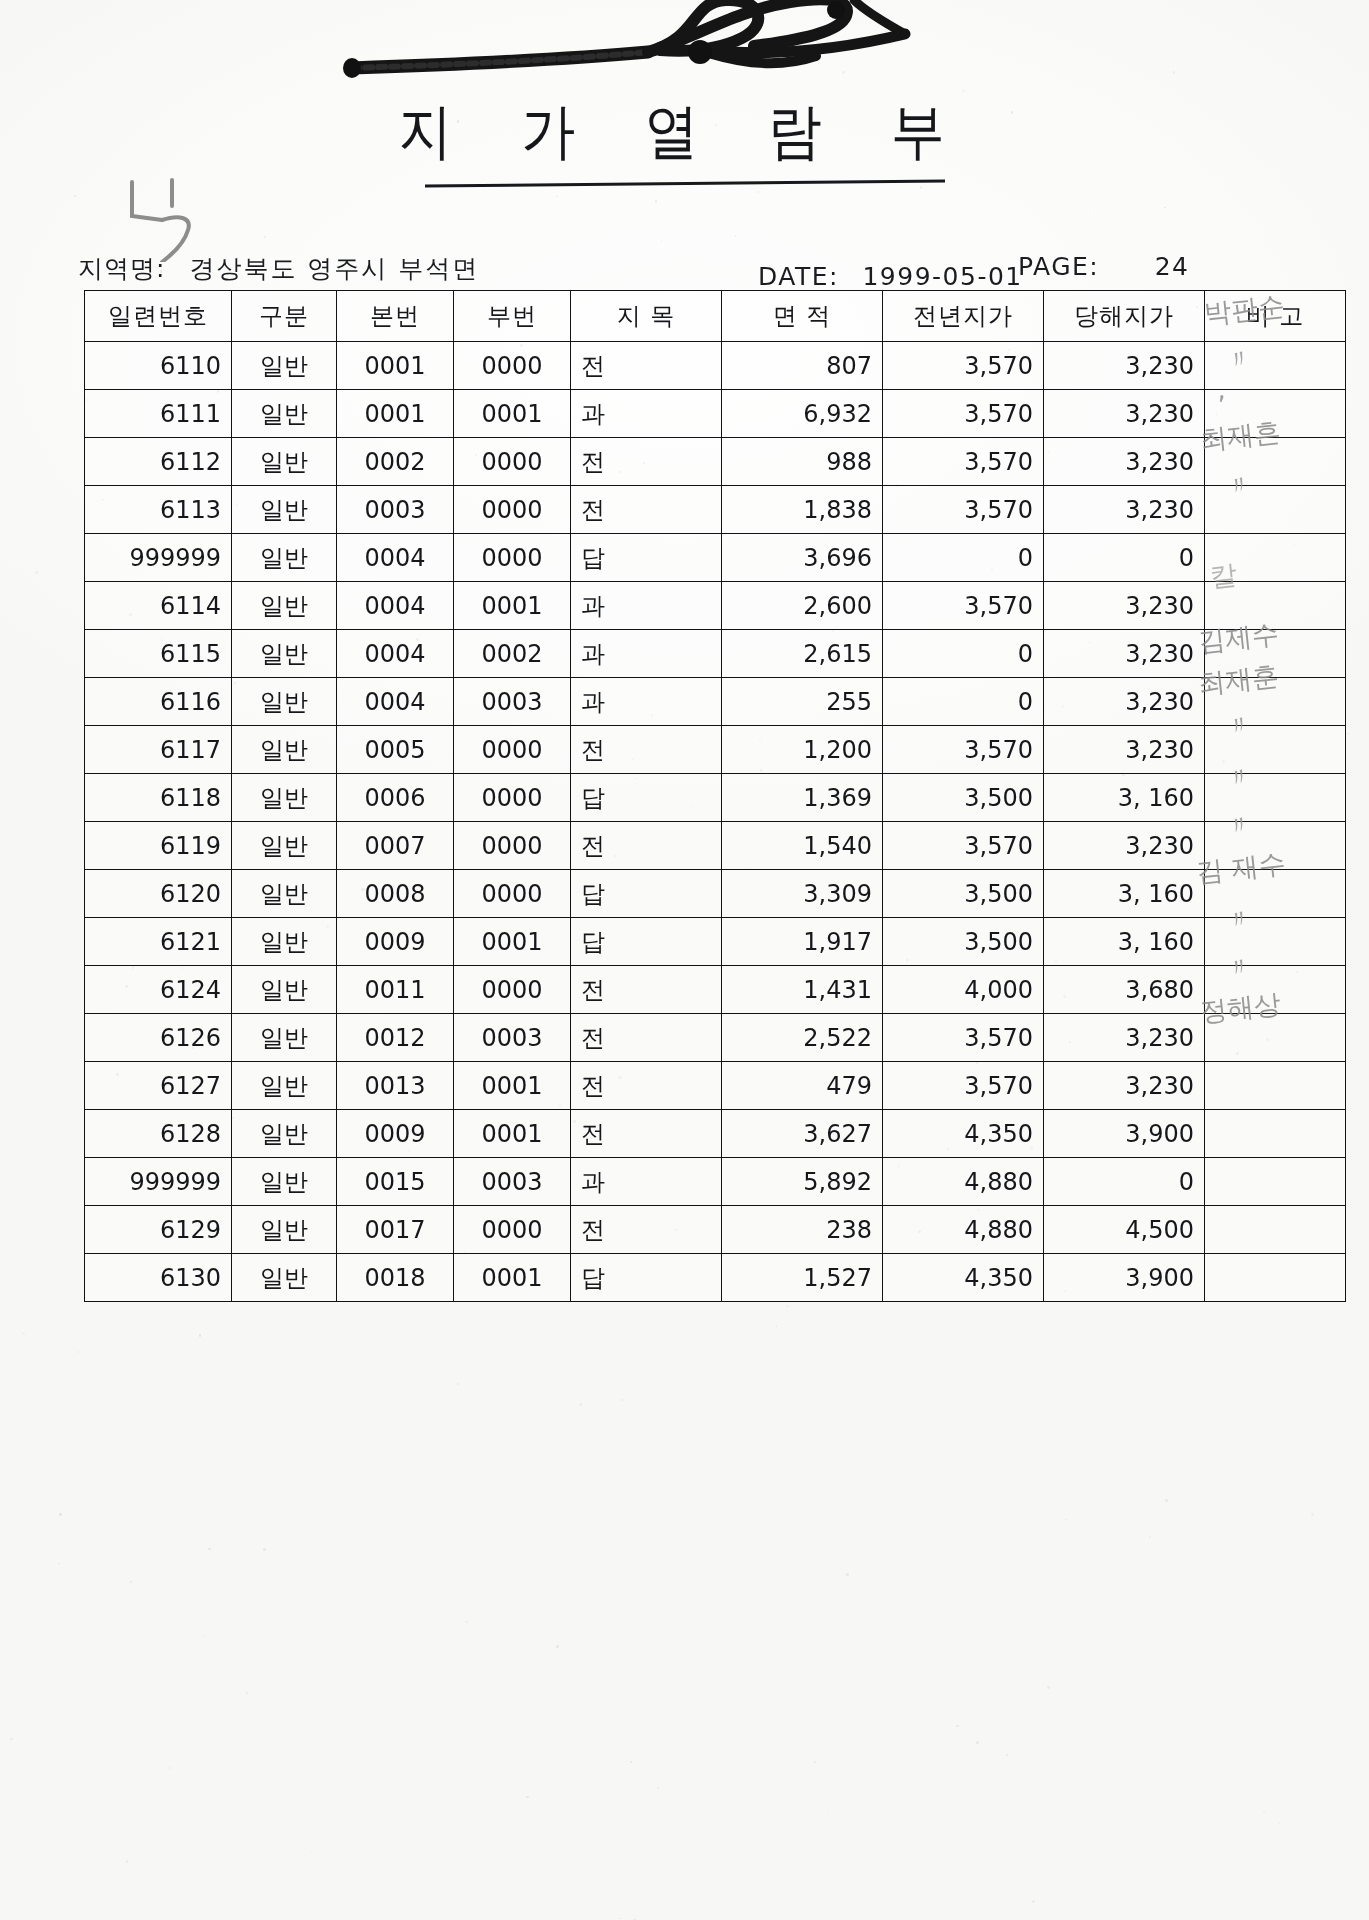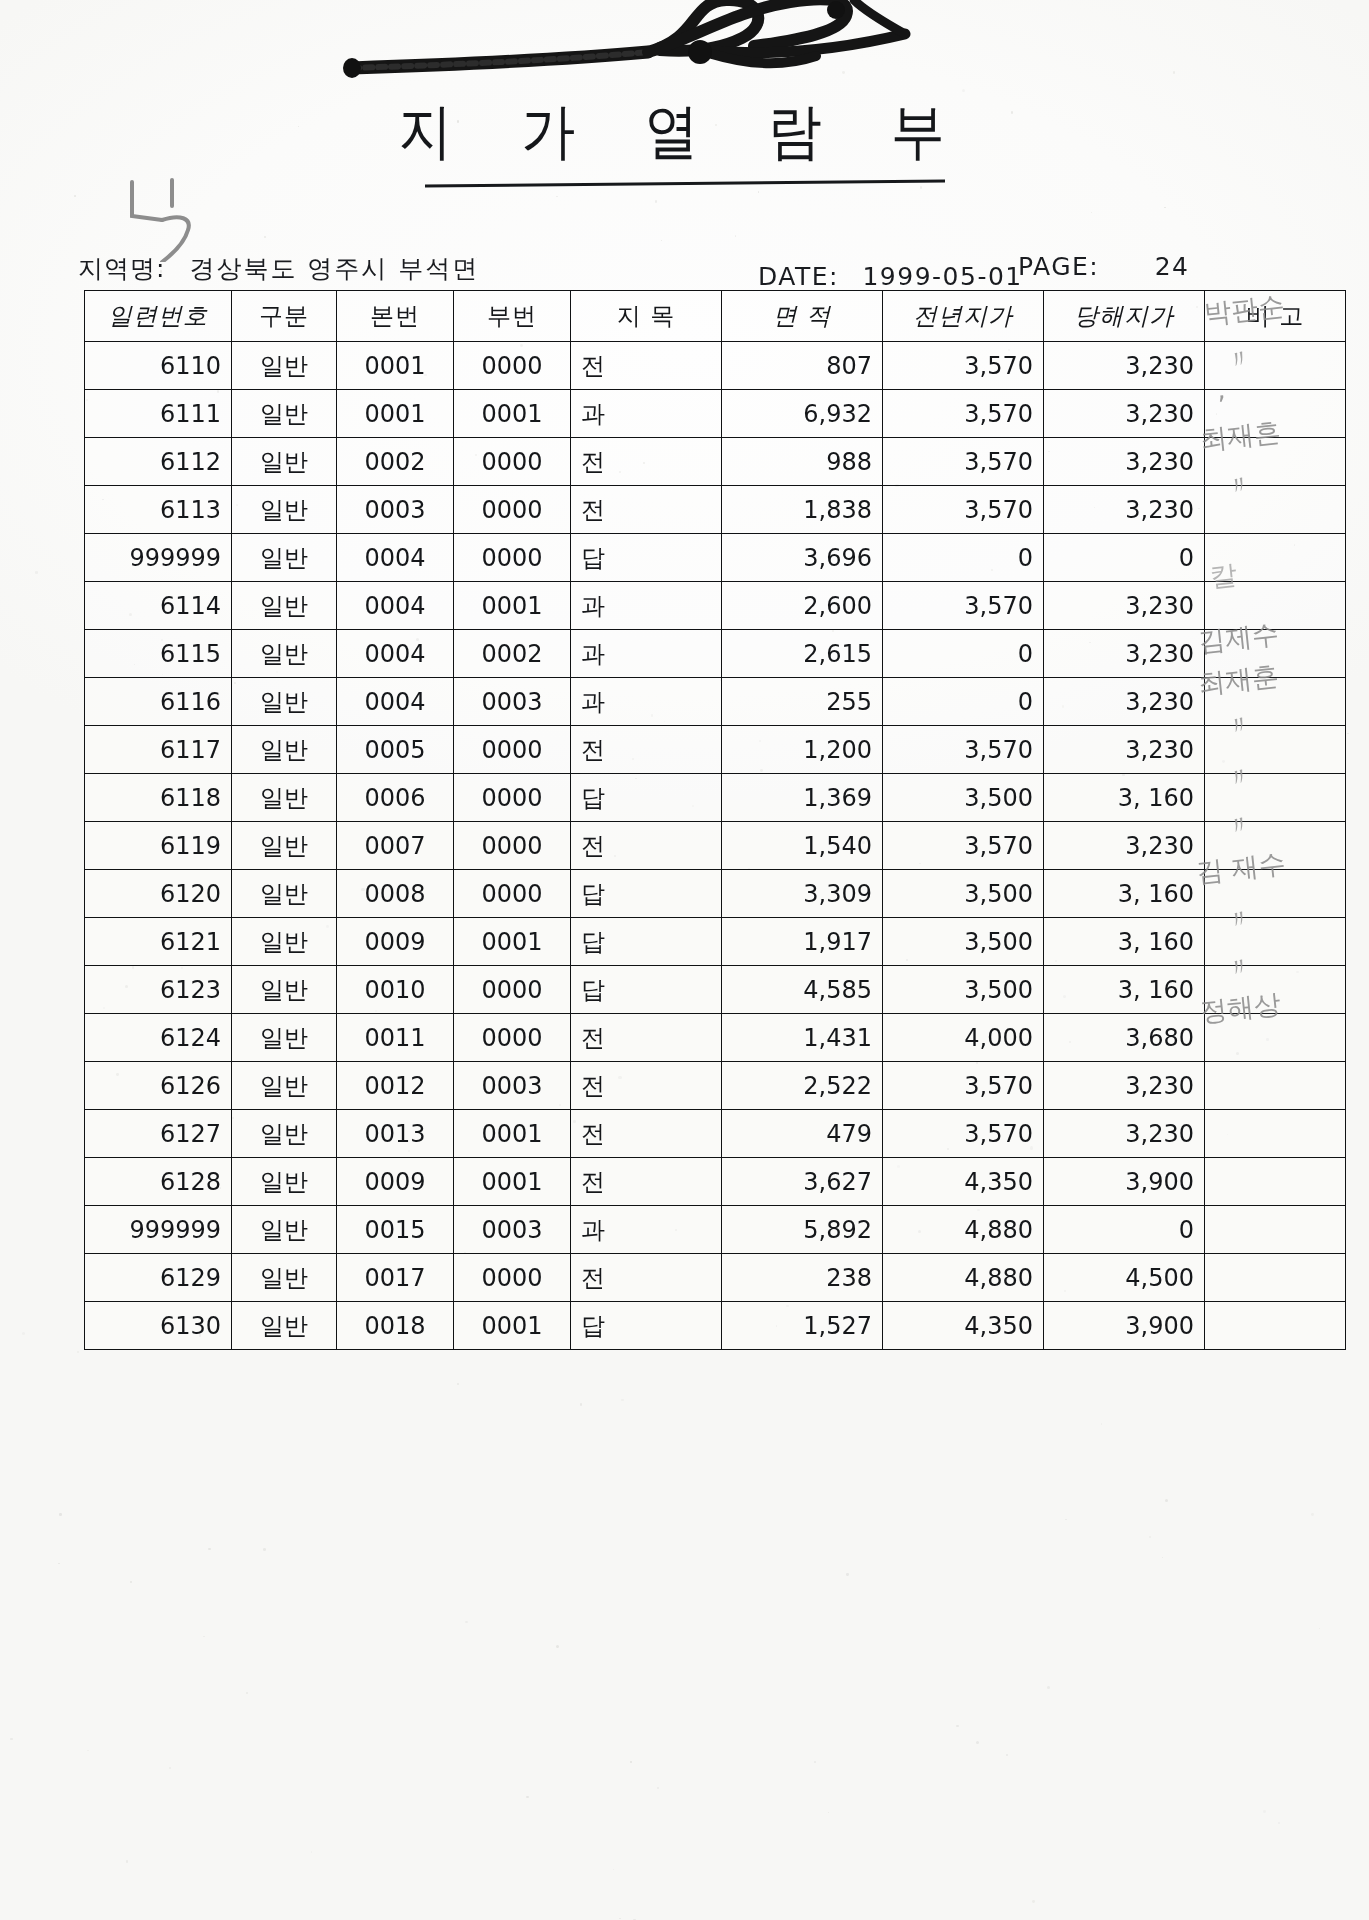--- a/index.html
+++ b/index.html
@@ -70,21 +70,21 @@
   }
   .c-seq{width:126px;text-align:right;padding-right:22px;}
   .c-div{width:84px;text-align:center;}
   .c-main{width:96px;text-align:center;}
   .c-sub{width:96px;text-align:center;}
   .c-cat{width:150px;text-align:left;padding-left:20px;}
   .c-area{width:140px;text-align:right;padding-right:20px;}
   .c-prev{width:140px;text-align:right;padding-right:22px;}
   .c-cur{width:140px;text-align:right;padding-right:22px;}
   .c-note{width:140px;}
-  thead .c-seq,thead .c-area,thead .c-prev,thead .c-cur{text-align:center;padding:0;font-style:italic;}
+  thead .c-seq,thead .c-area,thead .c-prev,thead .c-cur{text-align:center;padding:0;}
 
   
   .margin-notes{position:absolute;left:1196px;top:290px;width:170px;height:1160px;}
   .hw{
     position:absolute;
     font-family:"DejaVu Sans","Liberation Sans",sans-serif;
     color:#8b8b8b;font-size:27px;
     transform:rotate(-6deg);
     opacity:.86;white-space:nowrap;
   }
@@ -445,31 +445,20 @@
           <td class="c-div">일반</td>
           <td class="c-main">0009</td>
           <td class="c-sub">0001</td>
           <td class="c-cat">답</td>
           <td class="c-area">1,917</td>
           <td class="c-prev">3,500</td>
           <td class="c-cur">3, 160</td>
           <td class="c-note"></td>
         </tr>
         <tr>
-          <td class="c-seq">6123</td>
-          <td class="c-div">일반</td>
-          <td class="c-main">0010</td>
-          <td class="c-sub">0000</td>
-          <td class="c-cat">답</td>
-          <td class="c-area">4,585</td>
-          <td class="c-prev">3,500</td>
-          <td class="c-cur">3, 160</td>
-          <td class="c-note"></td>
-        </tr>
-        <tr>
           <td class="c-seq">6124</td>
           <td class="c-div">일반</td>
           <td class="c-main">0011</td>
           <td class="c-sub">0000</td>
           <td class="c-cat">전</td>
           <td class="c-area">1,431</td>
           <td class="c-prev">4,000</td>
           <td class="c-cur">3,680</td>
           <td class="c-note"></td>
         </tr>

